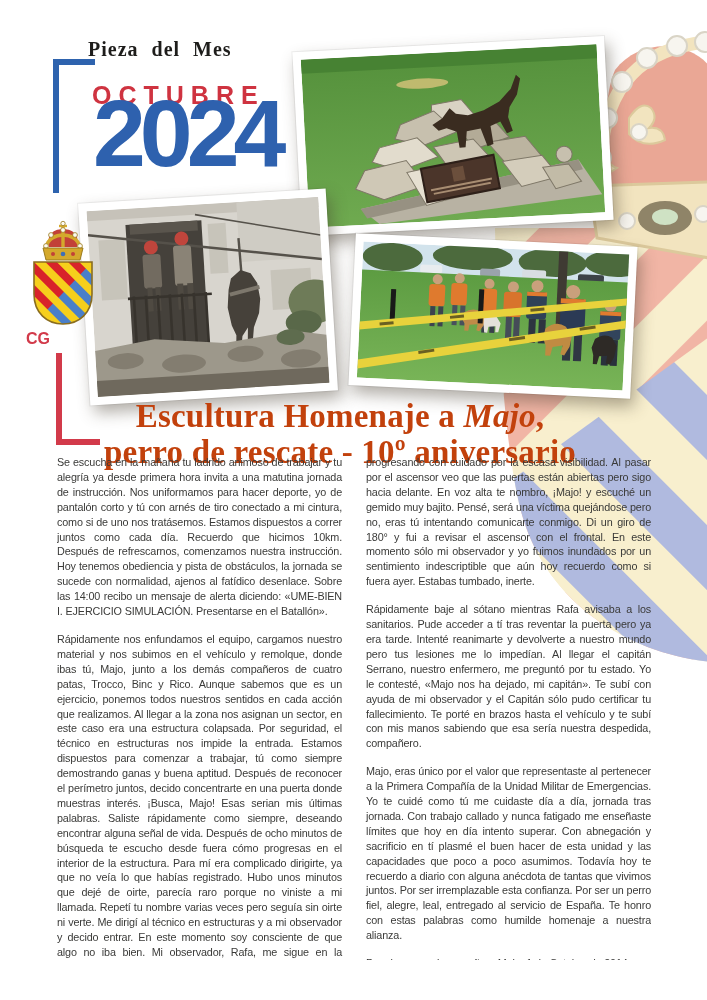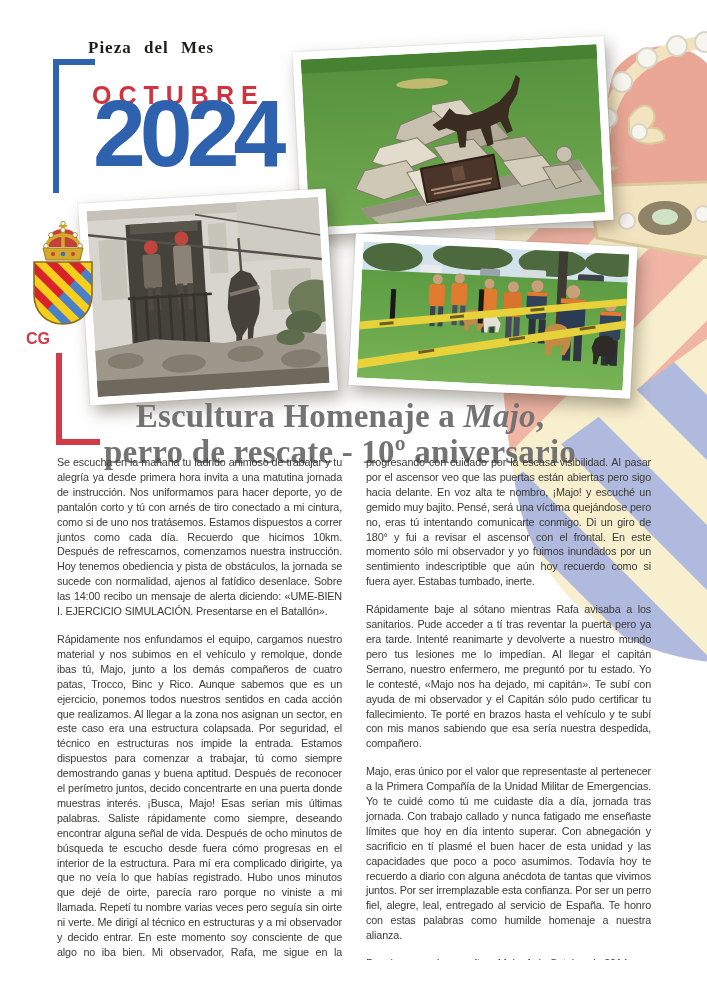--- a/index.html
+++ b/index.html
@@ -4,21 +4,21 @@
 <style>
   html,body{margin:0;padding:0;}
   body{width:707px;height:1000px;position:relative;overflow:hidden;background:#ffffff;
        font-family:"Liberation Sans",sans-serif;}
   .abs{position:absolute;}
 
   
   .blue-bracket{left:53px;top:59px;width:36px;height:128px;
     border-left:6px solid #2e63ae;border-top:6px solid #2e63ae;z-index:6;}
   .kicker{left:88px;top:38px;font-family:"Liberation Serif",serif;font-weight:700;
-    font-size:17px;letter-spacing:1px;word-spacing:7px;color:#1e1d1b;z-index:6;}
+    font-size:20px;letter-spacing:1px;word-spacing:7px;color:#1e1d1b;z-index:6;}
   .month{left:92px;top:73px;font-weight:800;font-size:25px;letter-spacing:7px;
     color:#cf3340;z-index:6;margin-top:8px;}
   .year{left:83px;top:86px;font-weight:700;font-size:95px;letter-spacing:-6px;
     line-height:1;color:#2e61ae;z-index:6;margin-left:10px;}
 
   
   .emblem{left:26px;top:220px;z-index:6;}
   .cg{left:26px;top:330px;width:74px;font-weight:800;
     font-size:16px;color:#d23a4a;z-index:6;}
   .red-bracket{left:56px;top:353px;width:38px;height:86px;
@@ -31,21 +31,21 @@
   .polaroid{background:#fff;padding:8px;box-shadow:4px 8px 16px rgba(70,60,45,.42);
     outline:1px solid rgba(0,0,0,.06);}
   .polaroid svg{display:block;}
   .photo1{left:297px;top:44px;transform:rotate(-3deg);z-index:1;}
   .photo2{left:84px;top:196px;transform:rotate(-3.5deg);z-index:2;}
   .photo3{left:352px;top:240px;transform:rotate(2.8deg);z-index:3;}
 
   
   .title{left:40px;top:398px;width:600px;text-align:center;z-index:5;
     font-family:"Liberation Serif",serif;font-weight:700;font-size:33px;
-    line-height:36px;color:#737373;letter-spacing:.2px;}
+    line-height:36px;color:#c2410c;letter-spacing:.2px;}
   .title .it{font-style:italic;}
 
   
   .columns{left:57px;top:455px;width:594px;display:flex;gap:24px;z-index:5;height:505px;overflow:hidden;}
   .col{width:289px;font-size:10.8px;line-height:14.9px;letter-spacing:-.15px;
     color:#3a3a38;text-align:justify;}
   .col p{margin:0 0 13px 0;}
 </style>
 </head>
 <body>

